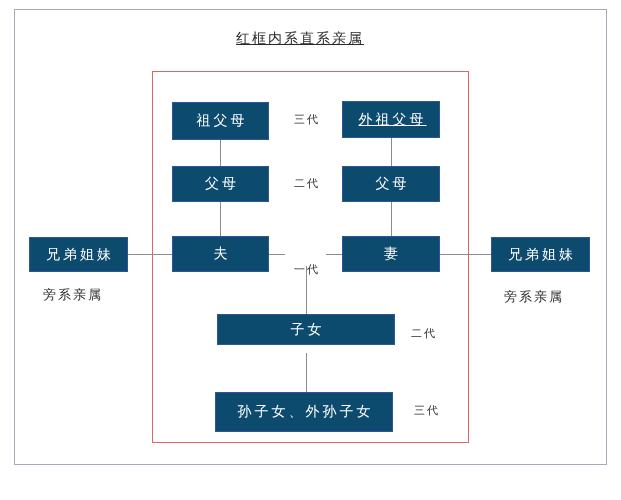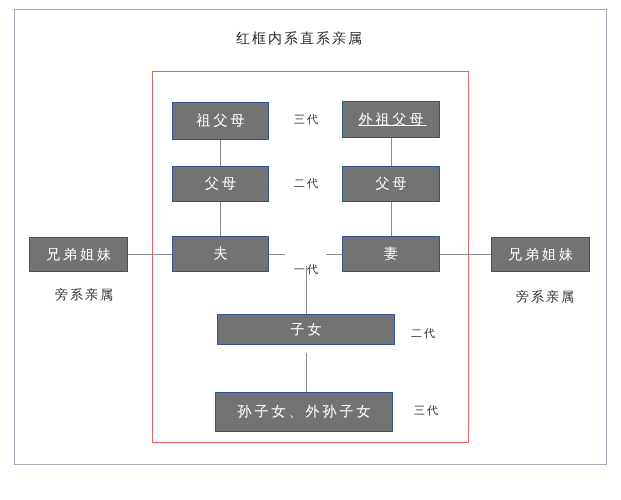--- a/index.html
+++ b/index.html
@@ -23,30 +23,31 @@
     background: #ffffff;
   }
   .diagram-title {
     position: absolute;
     left: 160px; top: 30px;
     width: 280px;
     text-align: center;
     font-size: 14px;
     letter-spacing: 2px;
     color: #2b2b2b;
+    text-decoration: underline;
   }
   .red-frame {
     position: absolute;
     left: 152px; top: 71px;
     width: 315px; height: 370px;
     border: 1px solid #e06565;
   }
   .node {
     position: absolute;
-    background: #737373;
+    background: #0c4a6e;
     border: 1px solid #2f5597;
     color: #ffffff;
     font-size: 14px;
     letter-spacing: 3px;
     display: flex;
     align-items: center;
     justify-content: center;
     box-sizing: border-box;
     text-indent: 3px; 
   }
@@ -69,21 +70,21 @@
     color: #2b2b2b;
   }
   .g3t { left: 285px; top: 112px; }
   .g2t { left: 285px; top: 176px; }
   .g1m { left: 285px; top: 262px; }
   .g2b { left: 402px; top: 326px; }
   .g3b { left: 405px; top: 403px; }
   .side-label {
     position: absolute;
     width: 72px;
-    text-align: right;
+    text-align: left;
     font-size: 13px;
     letter-spacing: 2px;
     color: #2b2b2b;
   }
   .side-l { left: 43px;  top: 286px; }
   .side-r { left: 504px; top: 288px; }
   .line {
     position: absolute;
     background: #8c8c8c;
   }

